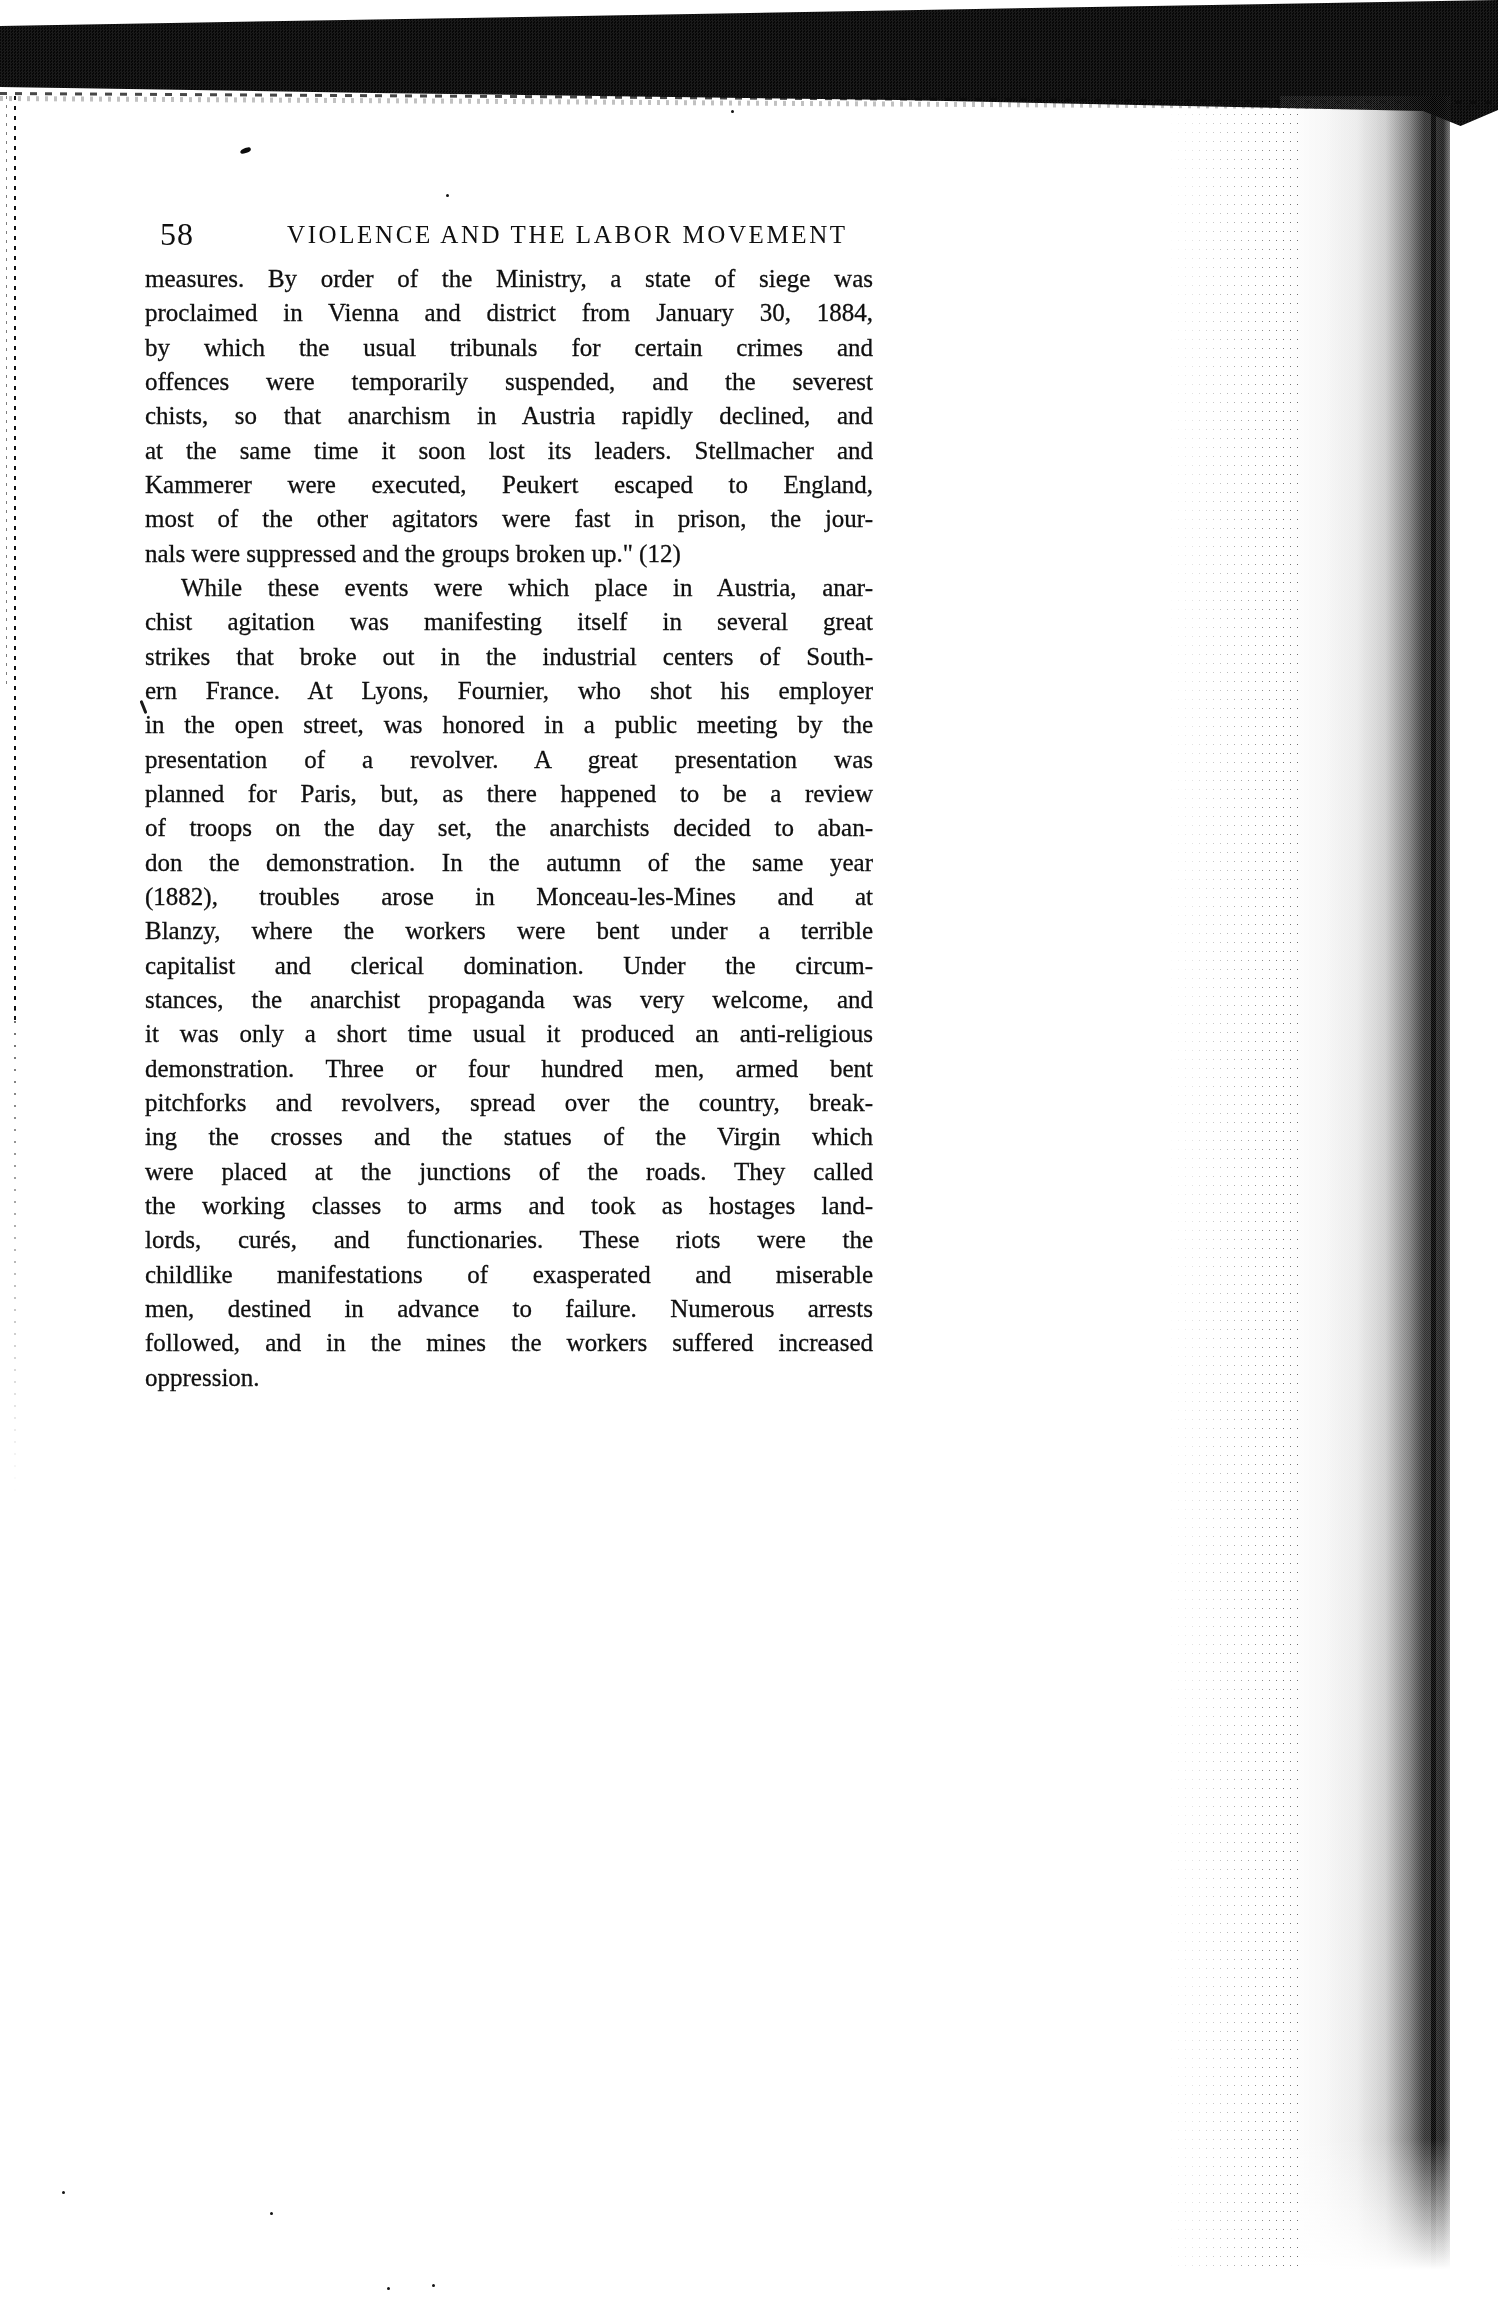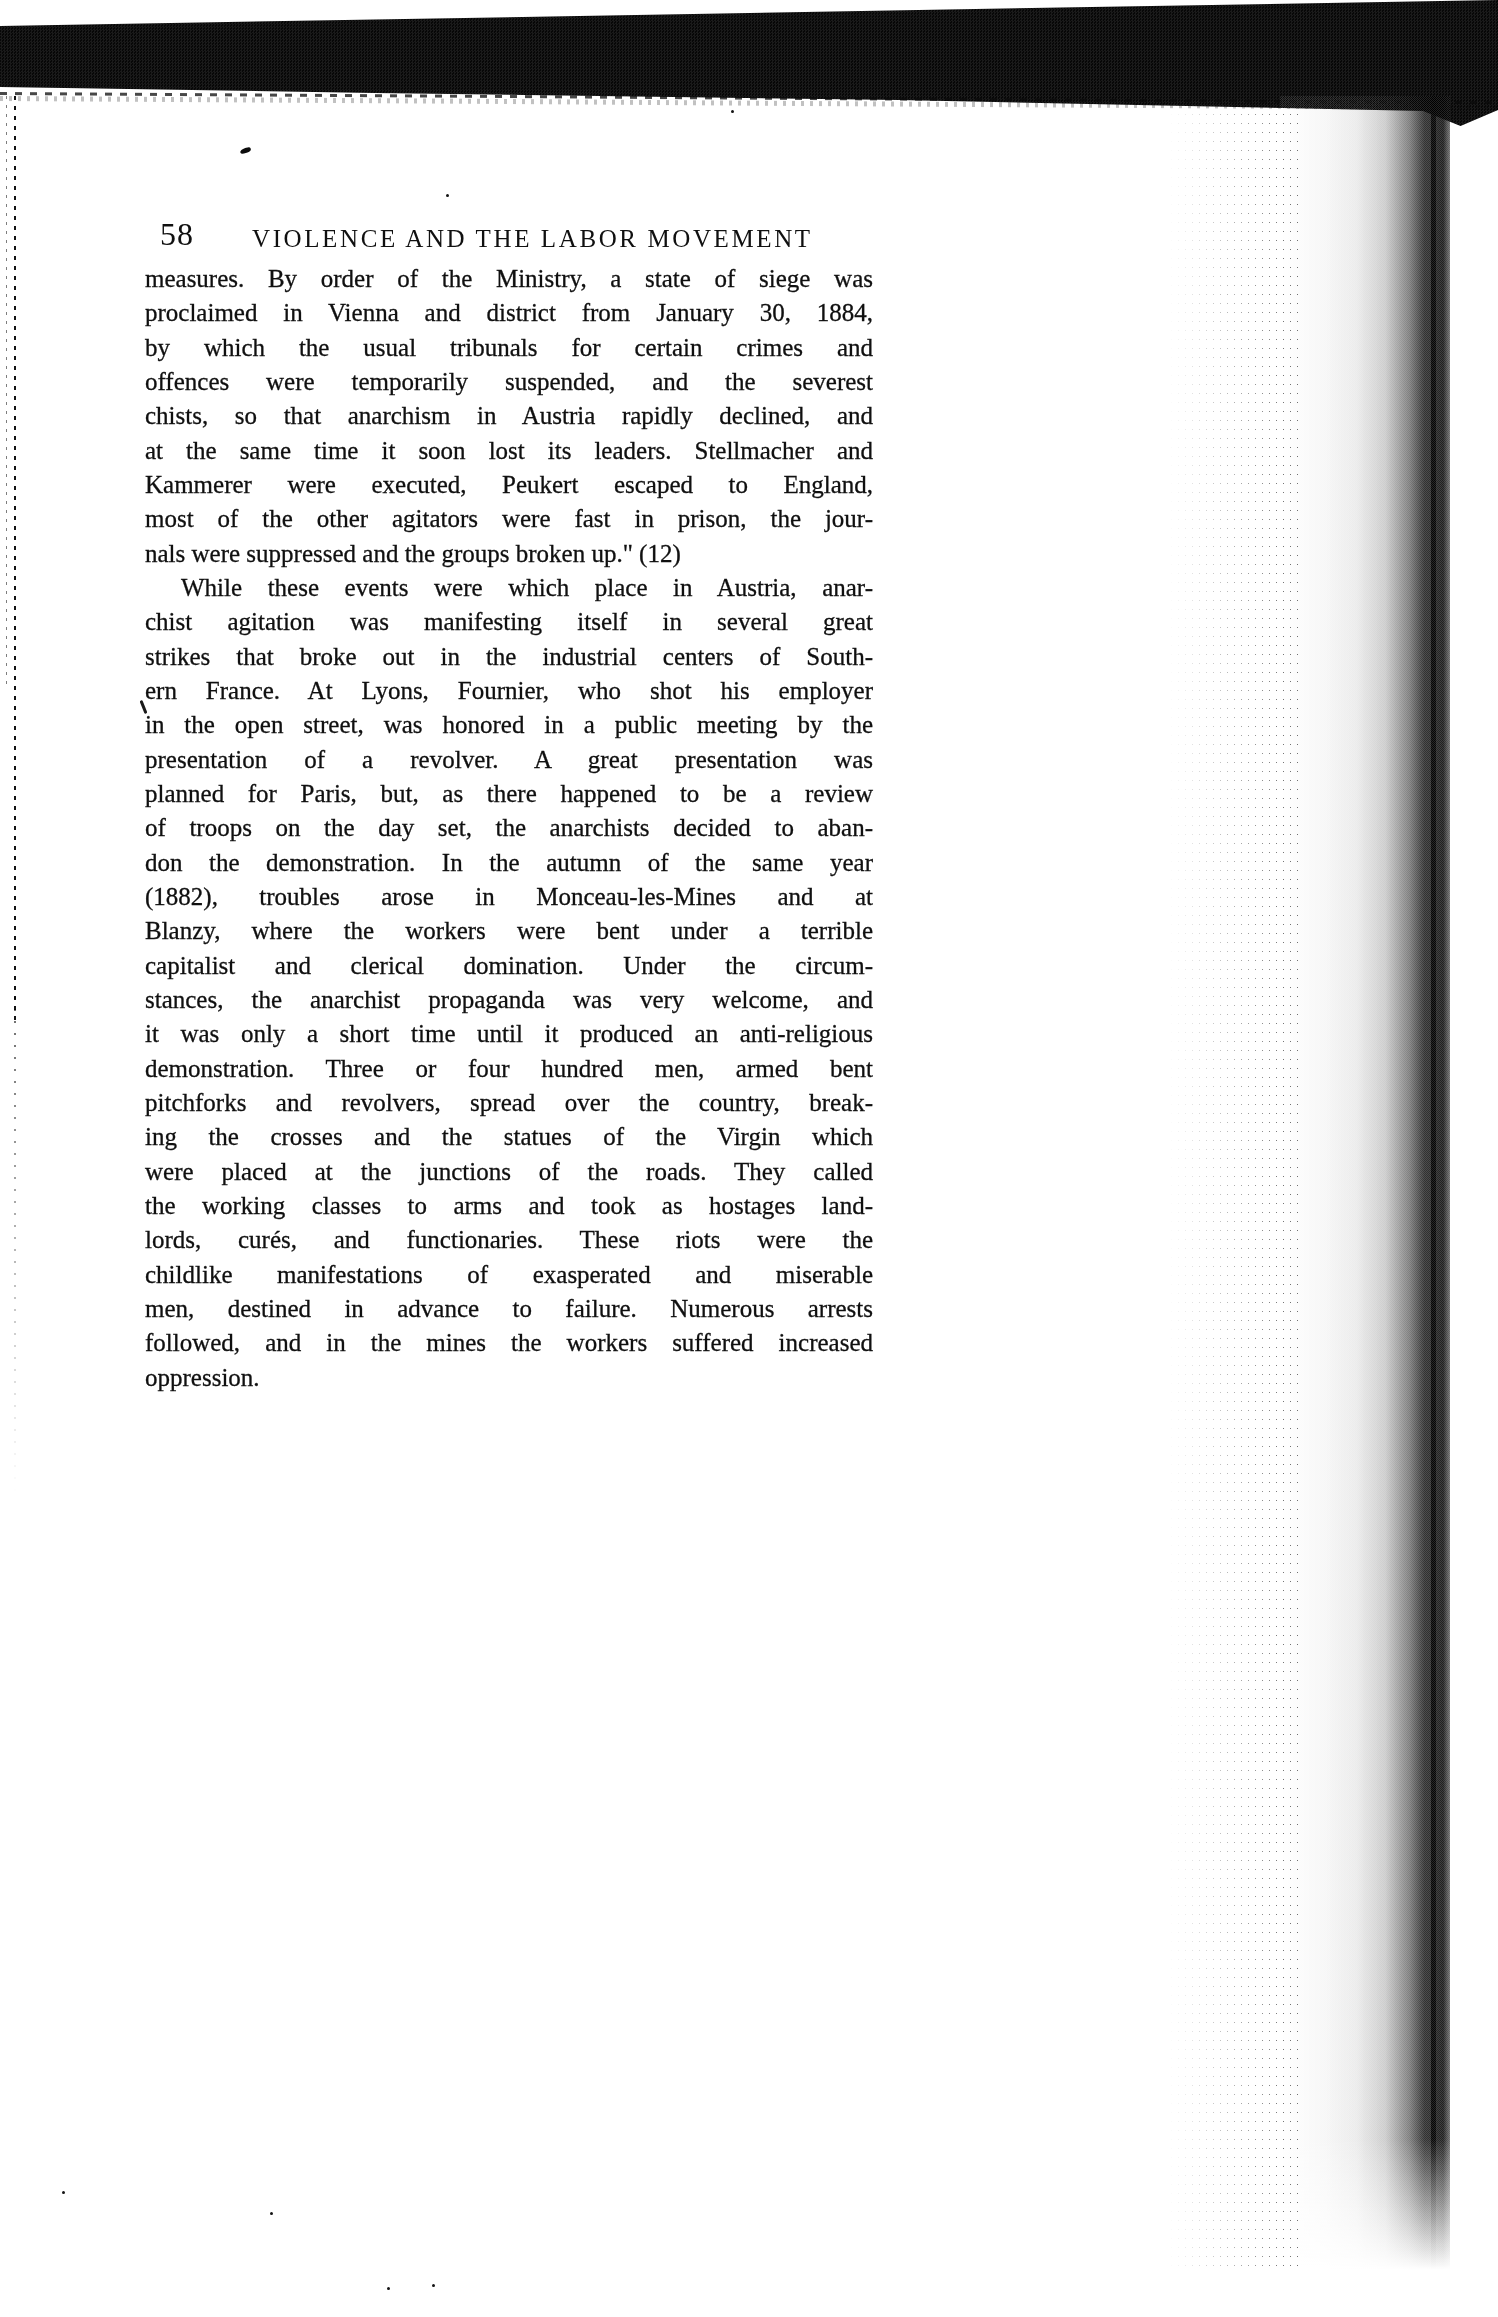--- a/index.html
+++ b/index.html
@@ -78,21 +78,21 @@
   }
   .margin-tick{
     position:absolute;left:142px;top:700px;width:3px;height:14px;
     background:#1a1a1a;transform:rotate(-22deg);border-radius:2px;
   }
   .speck{position:absolute;width:3px;height:3px;background:#141414;border-radius:50%;}
 
   
   .header{
     position:absolute;left:160px;top:216px;width:728px;
-    display:flex;align-items:flex-end;
+    display:flex;align-items:center;gap:35px;
   }
   .pagenum{font-size:32px;letter-spacing:1px;}
   .running-title{margin-left:58px;font-size:25px;letter-spacing:2.6px;white-space:nowrap;}
 
   
   .body-text{
     position:absolute;left:145px;top:262px;width:728px;
     font-size:25px;line-height:34.33px;
     -webkit-text-stroke:.3px #101010;
   }
@@ -149,21 +149,21 @@
         <div class="text-line">ern France.  At Lyons, Fournier, who shot his employer</div>
         <div class="text-line">in the open street, was honored in a public meeting by the</div>
         <div class="text-line">presentation of a revolver.  A great presentation was</div>
         <div class="text-line">planned for Paris, but, as there happened to be a review</div>
         <div class="text-line">of troops on the day set, the anarchists decided to aban-</div>
         <div class="text-line">don the demonstration.  In the autumn of the same year</div>
         <div class="text-line">(1882), troubles arose in Monceau-les-Mines and at</div>
         <div class="text-line">Blanzy, where the workers were bent under a terrible</div>
         <div class="text-line">capitalist and clerical domination.  Under the circum-</div>
         <div class="text-line">stances, the anarchist propaganda was very welcome, and</div>
-        <div class="text-line">it was only a short time until it produced an anti-religious</div>
+        <div class="text-line">it was only a short time usual it produced an anti-religious</div>
         <div class="text-line">demonstration.  Three or four hundred men, armed bent</div>
         <div class="text-line">pitchforks and revolvers, spread over the country, break-</div>
         <div class="text-line">ing the crosses and the statues of the Virgin which</div>
         <div class="text-line">were placed at the junctions of the roads.  They called</div>
         <div class="text-line">the working classes to arms and took as hostages land-</div>
         <div class="text-line">lords, curés, and functionaries.  These riots were the</div>
         <div class="text-line">childlike manifestations of exasperated and miserable</div>
         <div class="text-line">men, destined in advance to failure.  Numerous arrests</div>
         <div class="text-line">followed, and in the mines the workers suffered increased</div>
         <div class="text-line">oppression.</div>

